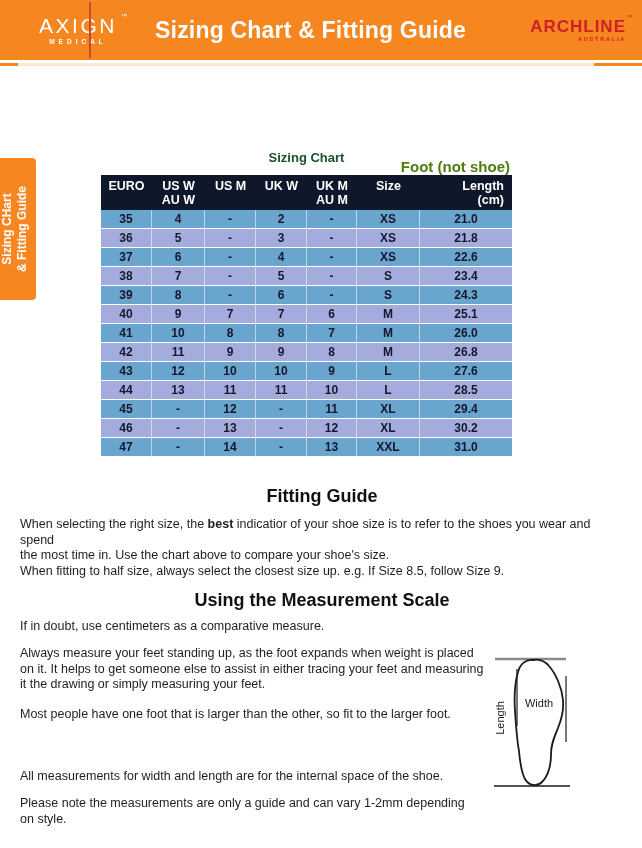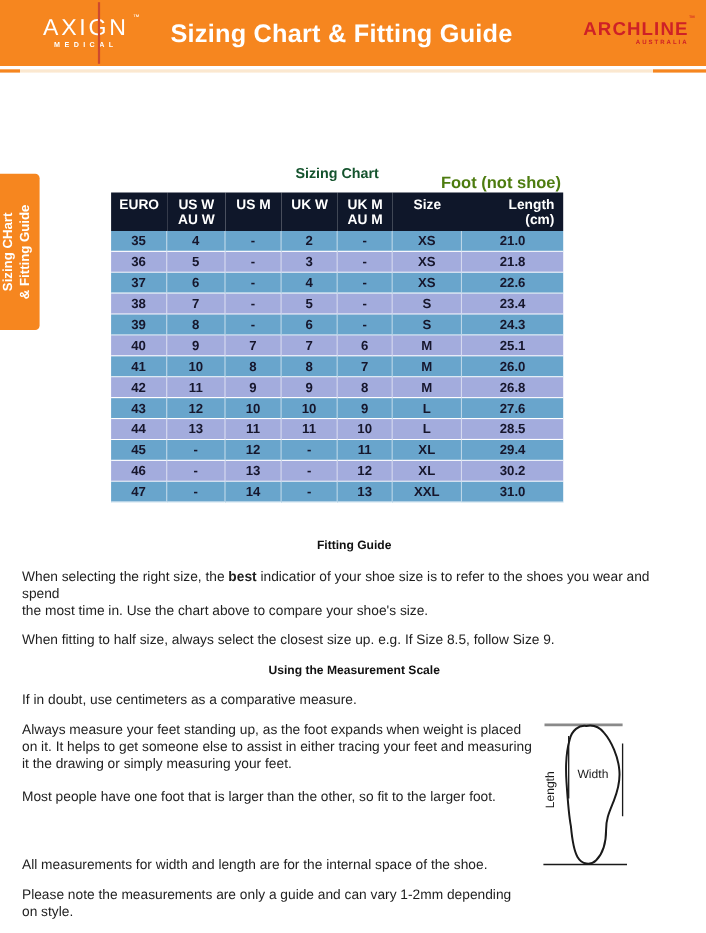--- a/index.html
+++ b/index.html
@@ -45,25 +45,25 @@
   table.sizing th:last-child { text-align:right; padding-right:8px; }
   table.sizing td { height:18px; text-align:center; font-size:12px; font-weight:700;
                     color:#16162c; border-bottom:1px solid #ffffff;
                     border-right:1px solid rgba(255,255,255,0.55); padding:0; }
   table.sizing td:last-child { border-right:none; }
   table.sizing tbody tr:nth-child(odd)  td { background:#69A5CC; }
   table.sizing tbody tr:nth-child(even) td { background:#A3ACDD; }
 
   
   .content { position:absolute; left:20px; top:488px; width:604px; color:#1e1e1e; }
-  .content h3 { text-align:center; font-size:11px; font-weight:700; color:#111;
+  .content h3 { text-align:center; font-size:18px; font-weight:700; color:#111;
                 margin:0 0 13px; line-height:16px; }
   .content h3.h2 { margin:0 0 11px; }
   .content p { margin:0 0 11px; font-size:12.5px; line-height:15.6px; white-space:pre-line; }
-  .content p.mb10 { margin-bottom:10px; }
+  .content p.mb10 { margin-bottom:0; }
   .content p.mb13 { margin-bottom:13px; }
   .content p.mb14 { margin-bottom:14px; }
   .content p.mb47 { margin-bottom:47px; }
   .content b { font-weight:700; }
 
   
   .foot-diagram { position:absolute; left:483px; top:646px; width:160px; height:160px; }
   .diag-label { font-size:11px; fill:#1a1a1a; font-family:"Liberation Sans","DejaVu Sans",sans-serif; }
 </style>
 </head>

